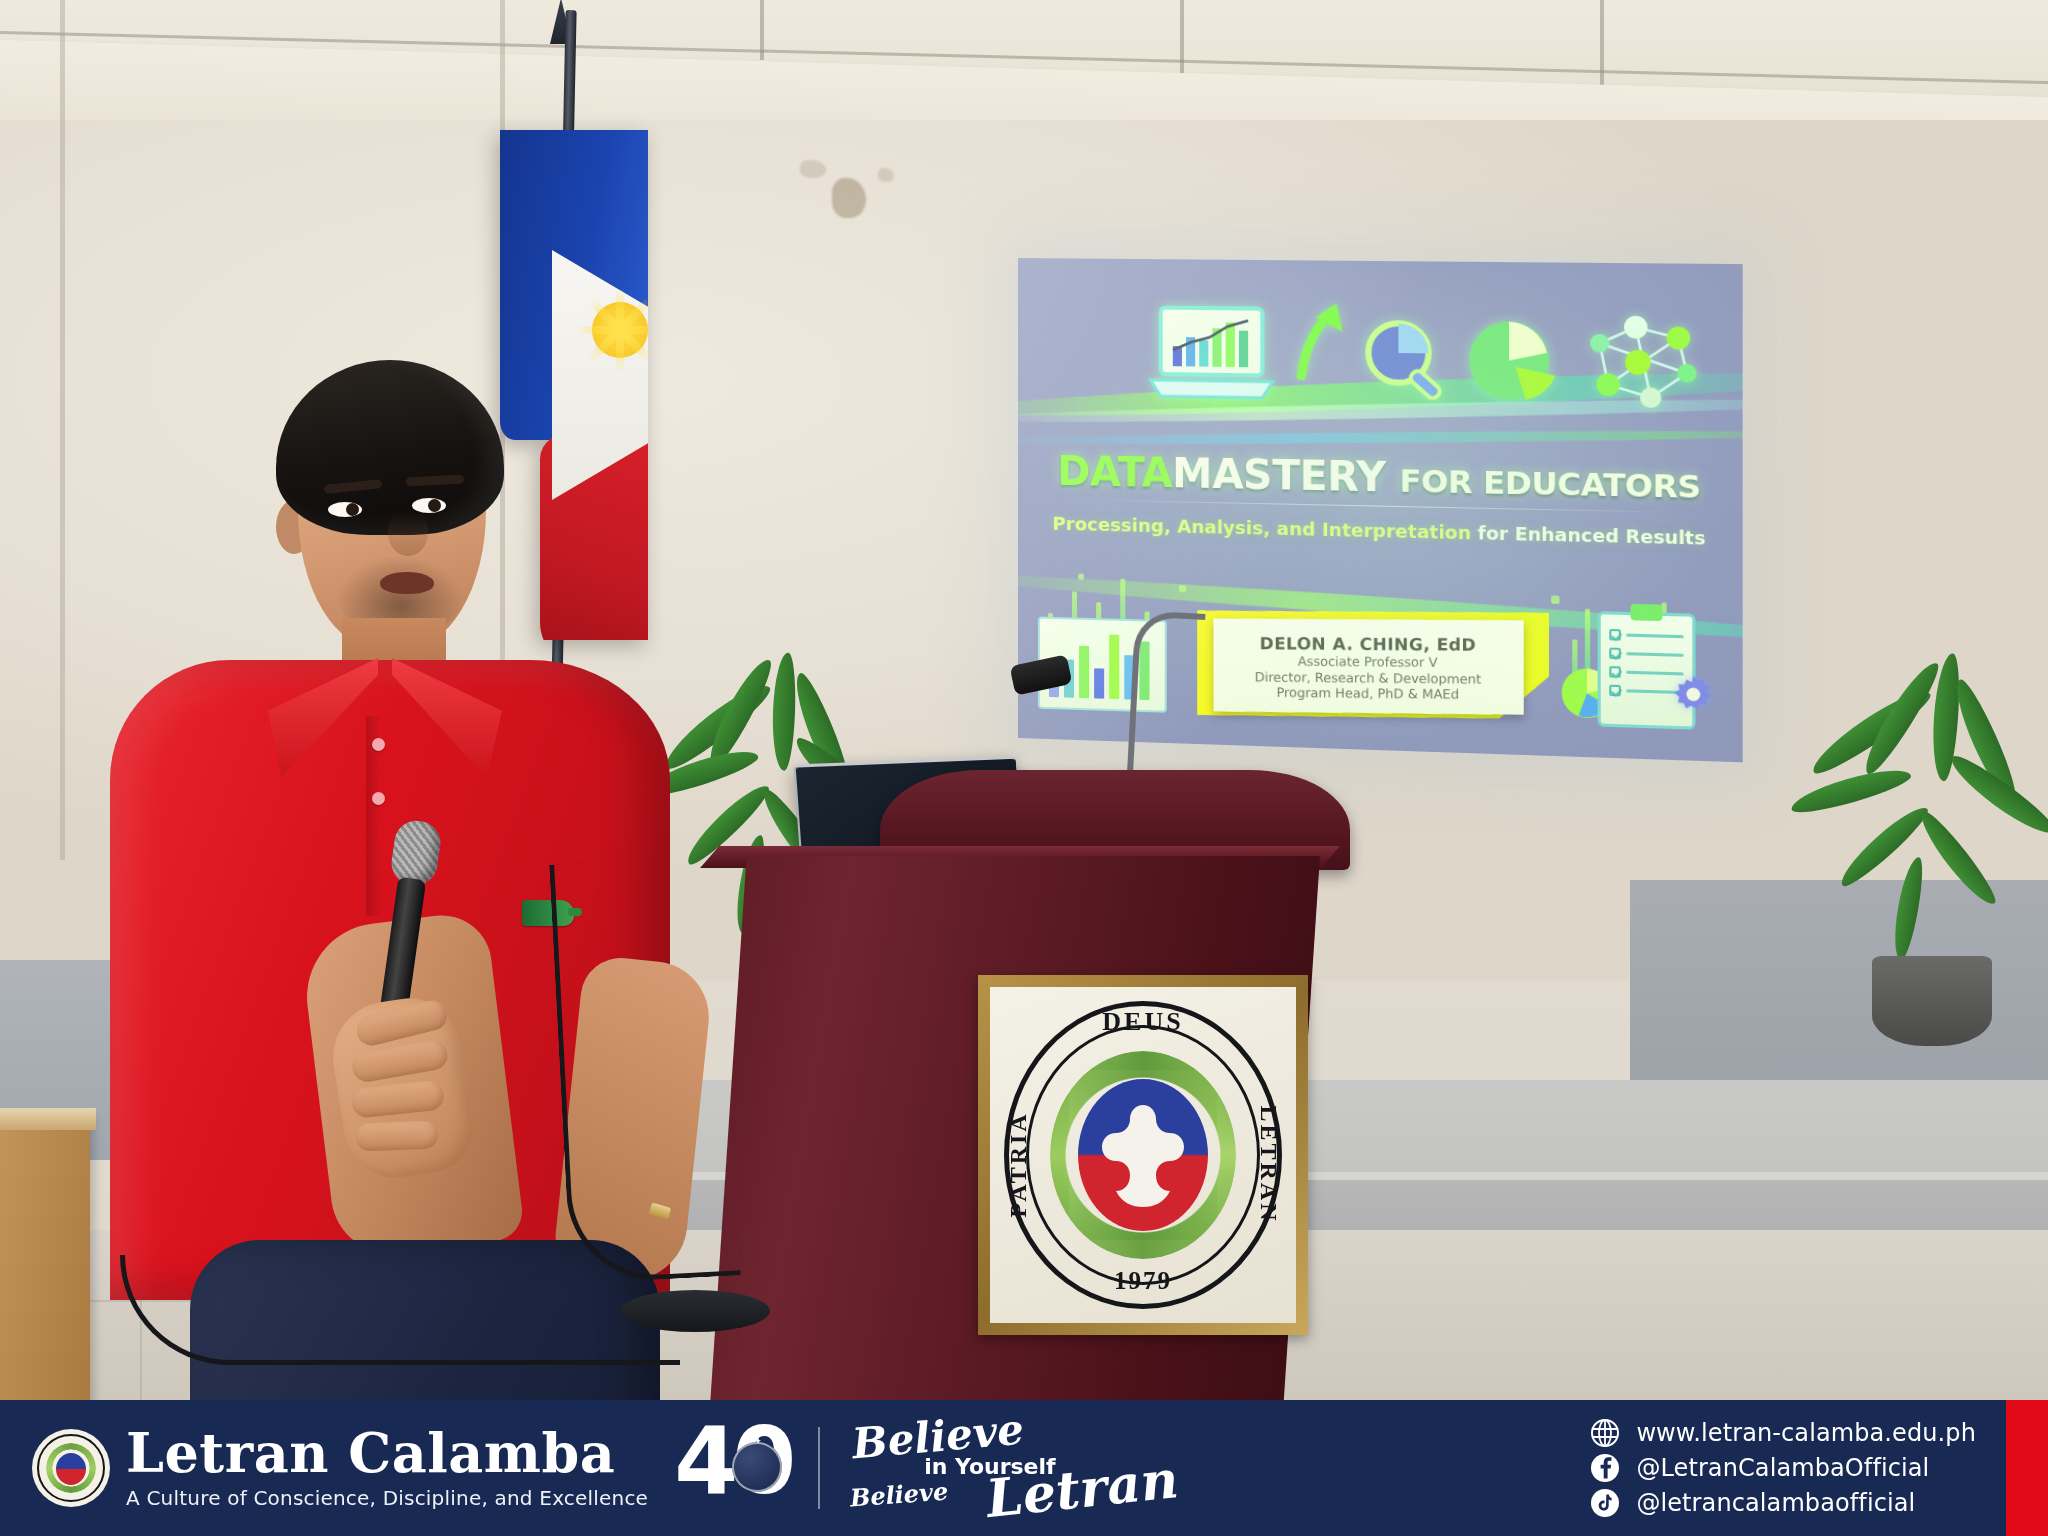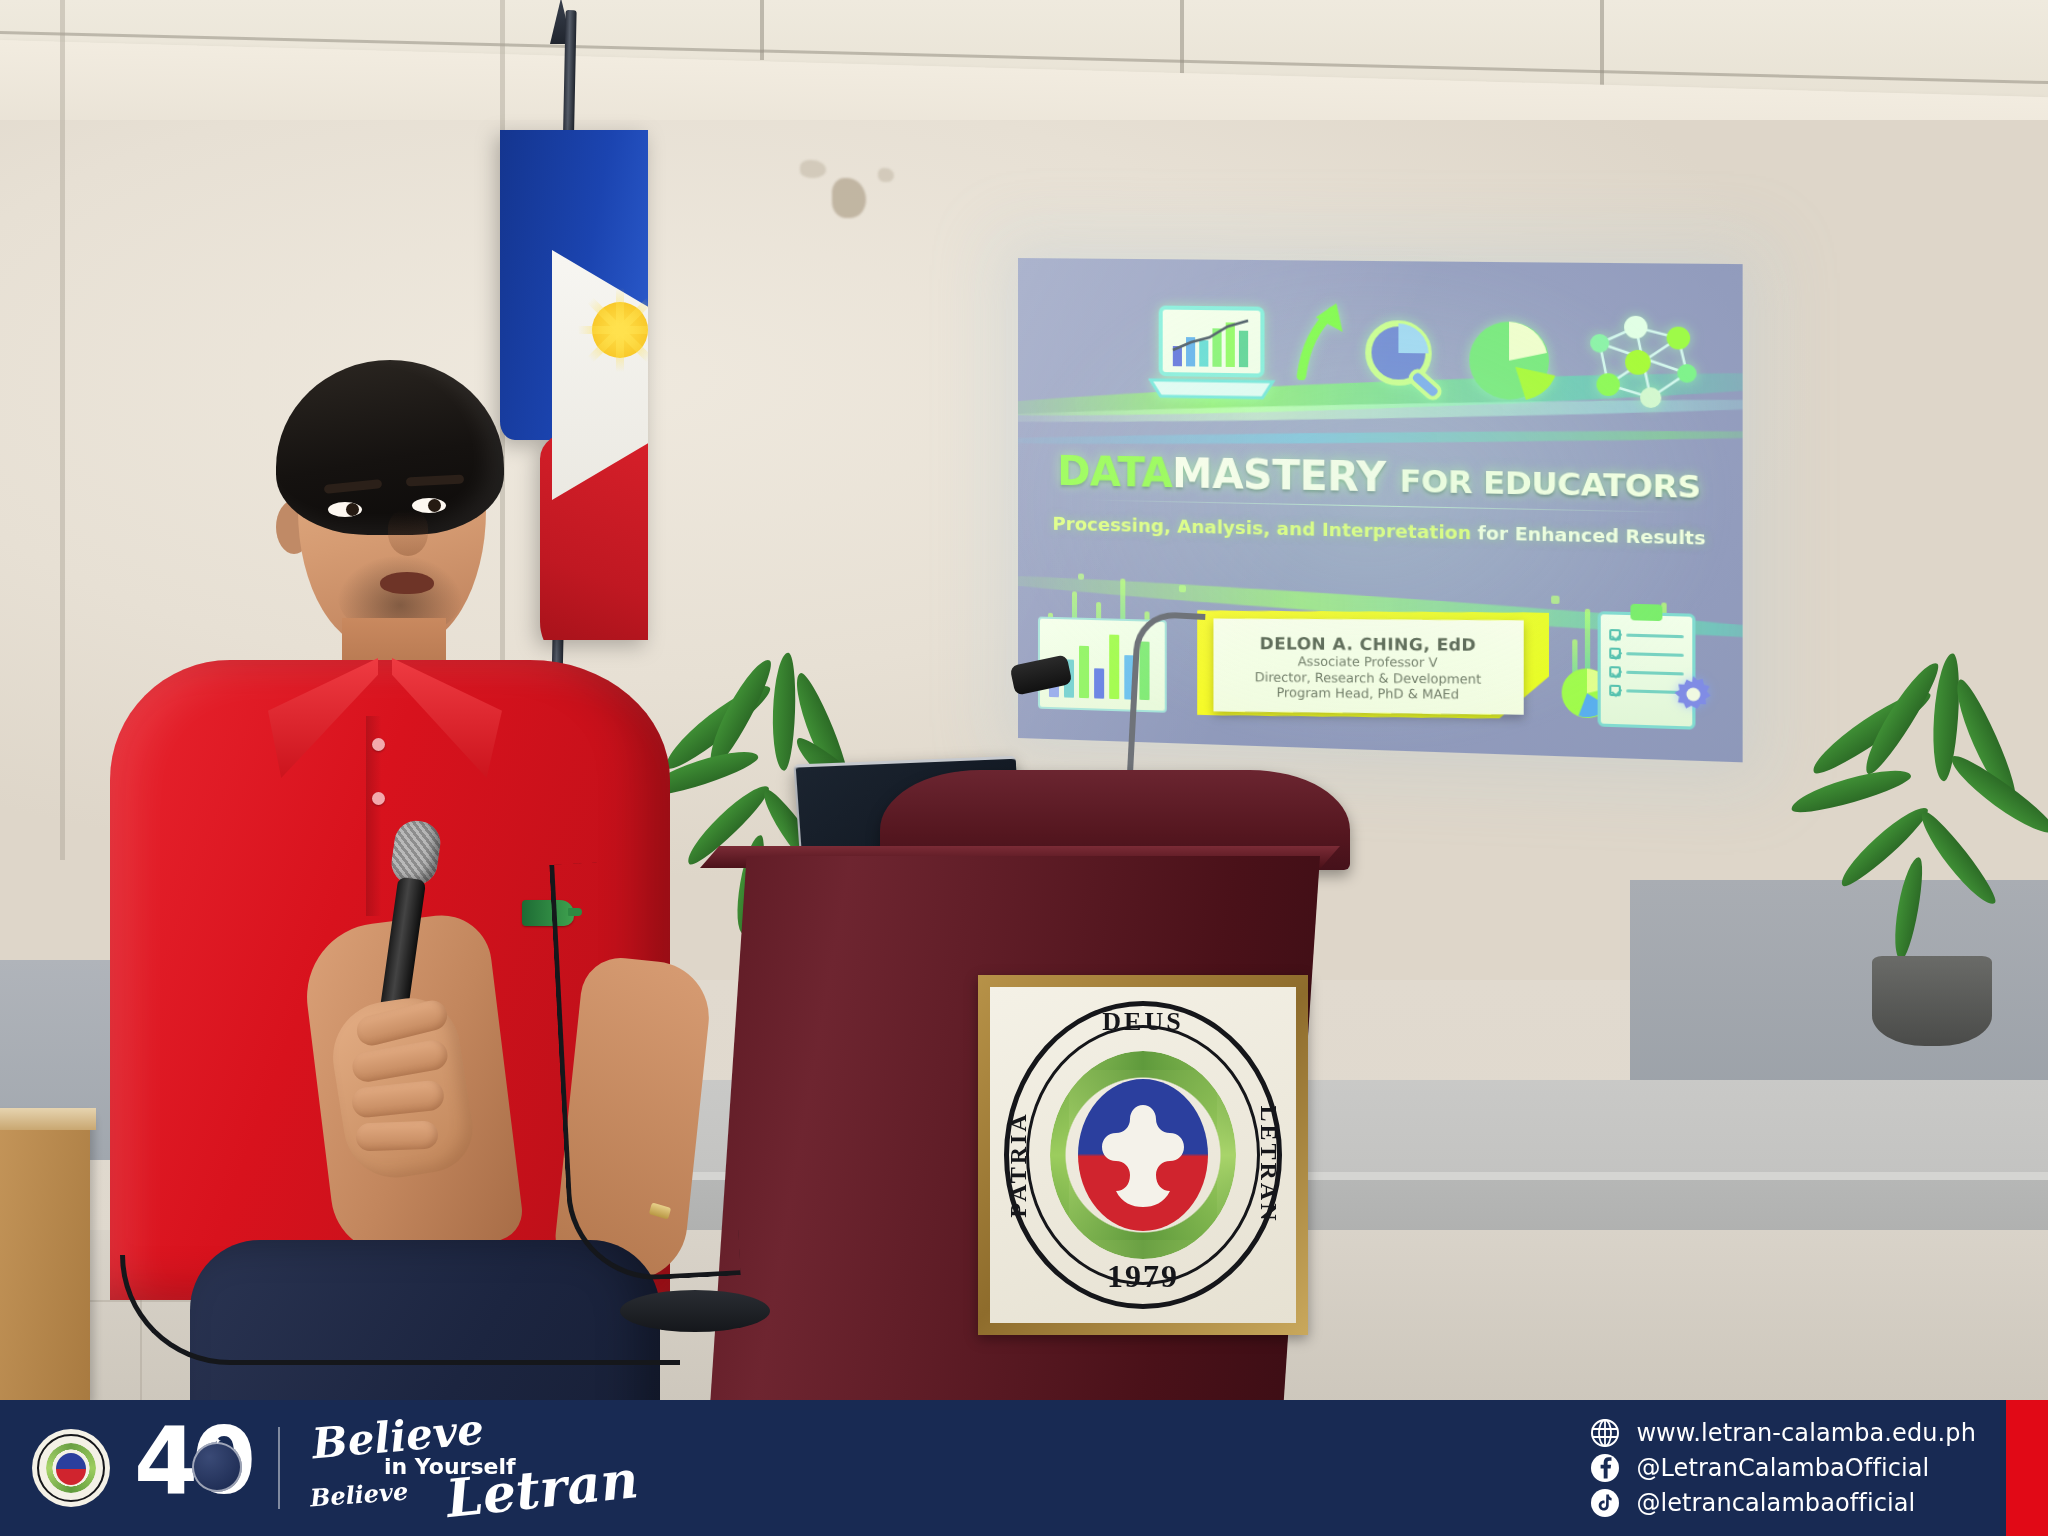--- a/index.html
+++ b/index.html
@@ -402,21 +402,21 @@
     position:absolute;left:50%;top:50%;transform:translate(-50%,-50%);
     width:86px;height:112px;
   }
   .seal-word{
     position:absolute;left:0;right:0;text-align:center;
     font-family:"Liberation Serif",serif;font-weight:700;color:#15161a;
     letter-spacing:3px;
   }
   .seal-year{
     position:absolute;left:0;right:0;bottom:14px;text-align:center;
-    font-family:"Liberation Serif",serif;font-size:32px;font-weight:700;
+    font-family:"Liberation Serif",serif;font-size:25px;font-weight:700;
     color:#15161a;letter-spacing:2px;
   }
 
   .laptop{
     position:absolute;left:800px;top:760px;width:230px;height:165px;
     background:linear-gradient(150deg,#1b2430,#0c1119);
     transform:perspective(700px) rotateY(16deg) rotate(-4deg);
     border-radius:5px;
     border-top:3px solid #c6c9ce;border-left:2px solid #aeb2b8;
     box-shadow:0 6px 16px rgba(0,0,0,.35);
@@ -833,20 +833,24 @@
     <div class="desk-top"></div>
   </div>
 
   <div class="footer">
     <div class="f-left">
       <div class="f-seal">
         <div class="r1"></div>
         <div class="laurel2"></div>
         <div class="cen"></div>
       </div>
+      <div>
+        <div class="f-wordmark">Letran Calamba</div>
+        <div class="f-tag">A Culture of Conscience, Discipline, and Excellence</div>
+      </div>
     </div>
 
     <div class="f-40">
       <span class="num">40</span>
       <span class="globe"></span>
       <span class="star" style="left:92px;top:6px;">✦</span>
       <span class="star" style="left:104px;top:22px;font-size:10px;">✦</span>
       <span class="star" style="left:80px;top:18px;font-size:9px;">✦</span>
     </div>
 

